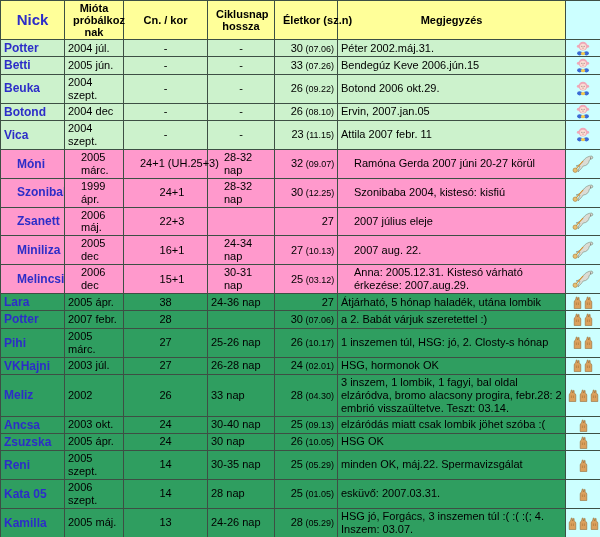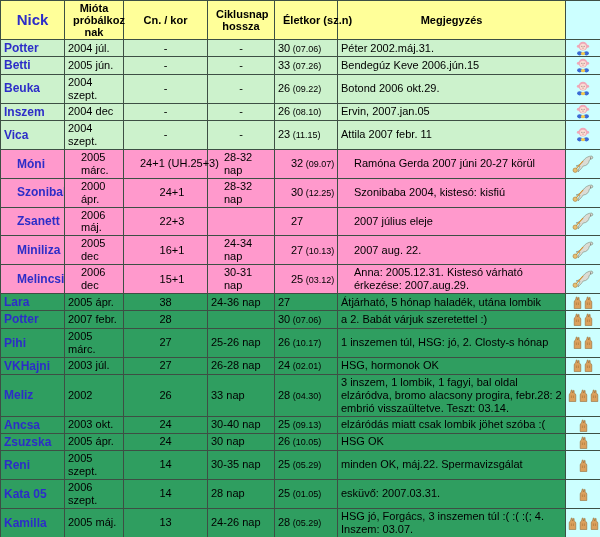--- a/index.html
+++ b/index.html
@@ -35,21 +35,21 @@
   tbody tr { height:17px; }
   tr.born td      { background:var(--born-bg, #ccf2cc); }
   tr.expecting td { background:var(--expecting-bg, #ff99cc);padding-left:16px; }
   tr.trying td    { background:var(--trying-bg, #2f9e60); }
   td.nick {
     color:var(--nick, #2d2dc8);
     font-weight:bold; font-size:12px;
     white-space:nowrap; overflow:hidden;
   }
   td.center { text-align:center; white-space:nowrap; }
-  td.age-cell { text-align:left; white-space:nowrap; }
+  td.age-cell { text-align:right; white-space:nowrap; }
   td.age-cell .age-date { font-size:9px; }
   td.note-cell { text-align:left; }
   tr td.icon-cell {
     background:var(--icon-bg, #ccffff);
     text-align:center; padding:0; overflow:visible;
   }
   .icon { display:inline-block; vertical-align:middle; line-height:0; }
   .icon svg { display:inline-block; vertical-align:middle; }
 </style>
 </head>
@@ -132,21 +132,21 @@
                 <circle cx="3.4" cy="5.2" r="1.5" fill="#f0a8b8"></circle>
                 <circle cx="12.6" cy="5.2" r="1.5" fill="#f0a8b8"></circle>
                 <circle cx="8" cy="5.2" r="4.4" fill="#f0a8b8"></circle>
                 <circle cx="8" cy="5.8" r="3.1" fill="#fbdcd2"></circle>
                 <circle cx="6.9" cy="5.3" r="0.45" fill="#333"></circle>
                 <circle cx="9.1" cy="5.3" r="0.45" fill="#333"></circle>
                 <path d="M7.2 7 Q8 7.6 8.8 7" stroke="#b05a5a" stroke-width="0.5" fill="none"></path>
               </svg></span></td>
         </tr>
         <tr class="born">
-          <td class="nick">Inszem</td>
+          <td class="nick">Botond</td>
           <td class="since-cell">2004 dec</td>
           <td class="center">-</td>
           <td class="center">-</td>
           <td class="age-cell"><span class="age-num">26</span><span class="age-date"> (08.10)</span></td>
           <td class="note-cell">Ervin, 2007.jan.05</td>
           <td class="icon-cell"><span class="icon"><svg width="16" height="15" viewBox="0 0 16 15">
                 <ellipse cx="4.6" cy="12.3" rx="2.5" ry="2.1" fill="#3a6ad4"></ellipse>
                 <ellipse cx="11.4" cy="12.3" rx="2.5" ry="2.1" fill="#3a6ad4"></ellipse>
                 <ellipse cx="8" cy="12.6" rx="2.1" ry="1.7" fill="#f5c84a"></ellipse>
                 <circle cx="3.4" cy="5.2" r="1.5" fill="#f0a8b8"></circle>
@@ -187,21 +187,21 @@
           <td class="note-cell">Ramóna Gerda 2007 júni 20-27 körül</td>
           <td class="icon-cell"><span class="icon"><svg width="22" height="20" viewBox="0 0 22 20">
                 <path d="M20 2 C16 2 13 4 11 7 C9 10 7 11 4 12 L8 12 C7 14 6.2 16 6 18 C8 16 10 14 11.2 12 C14.5 12 17 9.5 17.3 6.2 L21 4 Z" fill="#dcdcd4" stroke="#7a8a7a" stroke-width="0.6"></path>
                 <path d="M11 7 L4 15" stroke="#e08a20" stroke-width="1.1"></path>
                 <circle cx="18.6" cy="4" r="0.55" fill="#222"></circle>
                 <circle cx="3.2" cy="16.2" r="2.2" fill="#e8c070" stroke="#a5783a" stroke-width="0.6"></circle>
               </svg></span></td>
         </tr>
         <tr class="expecting">
           <td class="nick">Szonibaba</td>
-          <td class="since-cell">2000 ápr.</td>
+          <td class="since-cell">1999 ápr.</td>
           <td class="center">24+1</td>
           <td class="cycle-cell">28-32 nap</td>
           <td class="age-cell"><span class="age-num">30</span><span class="age-date"> (12.25)</span></td>
           <td class="note-cell">Szonibaba 2004, kistesó: kisfiú</td>
           <td class="icon-cell"><span class="icon"><svg width="22" height="20" viewBox="0 0 22 20">
                 <path d="M20 2 C16 2 13 4 11 7 C9 10 7 11 4 12 L8 12 C7 14 6.2 16 6 18 C8 16 10 14 11.2 12 C14.5 12 17 9.5 17.3 6.2 L21 4 Z" fill="#dcdcd4" stroke="#7a8a7a" stroke-width="0.6"></path>
                 <path d="M11 7 L4 15" stroke="#e08a20" stroke-width="1.1"></path>
                 <circle cx="18.6" cy="4" r="0.55" fill="#222"></circle>
                 <circle cx="3.2" cy="16.2" r="2.2" fill="#e8c070" stroke="#a5783a" stroke-width="0.6"></circle>
               </svg></span></td>

